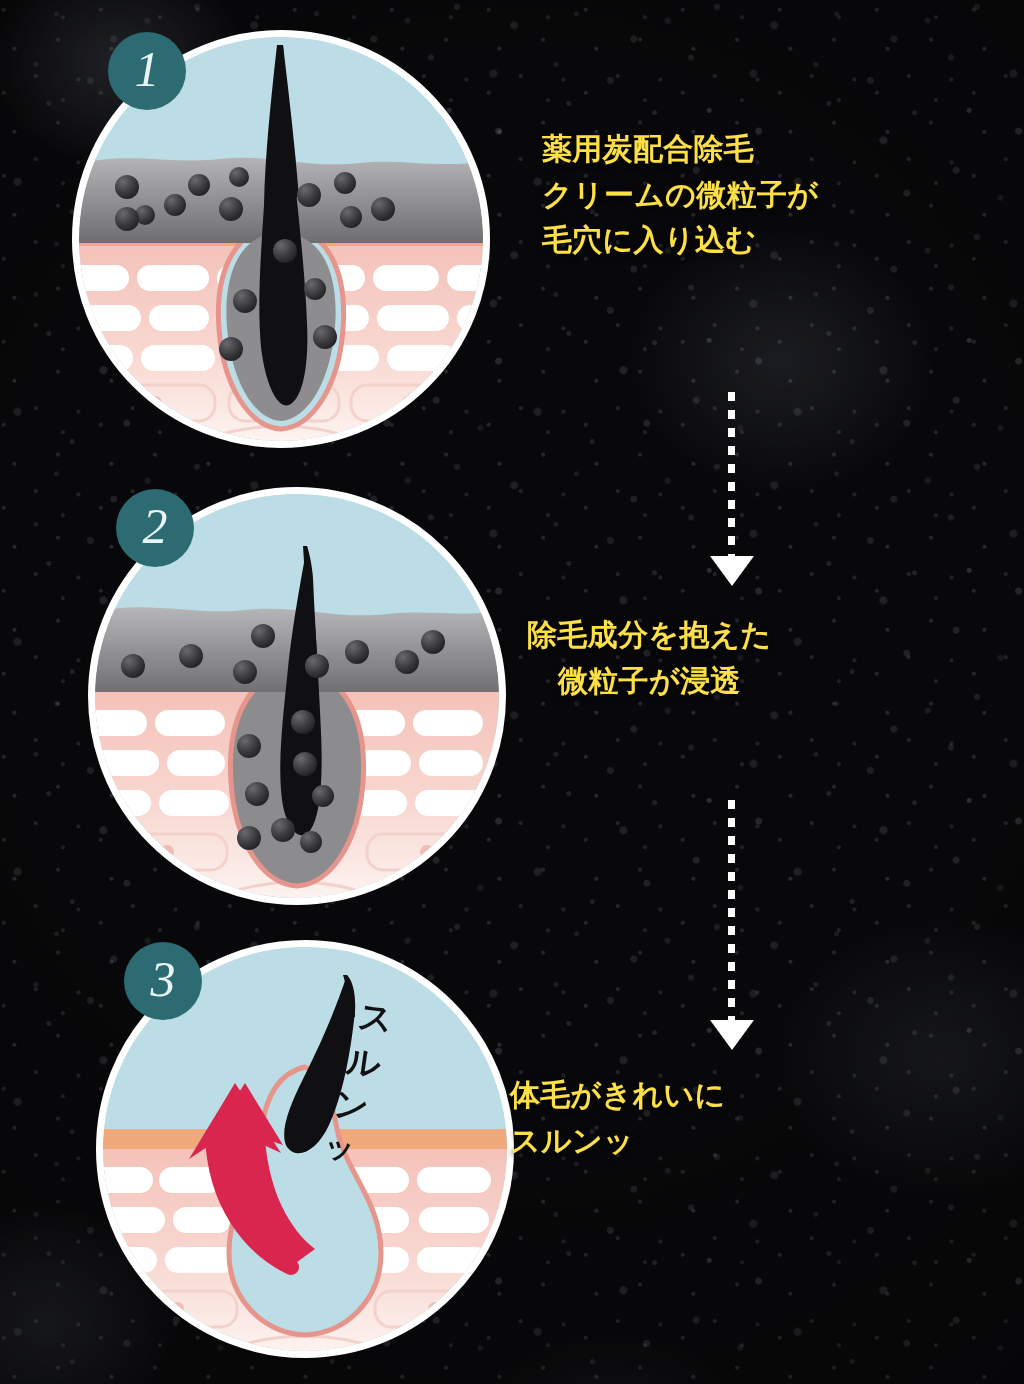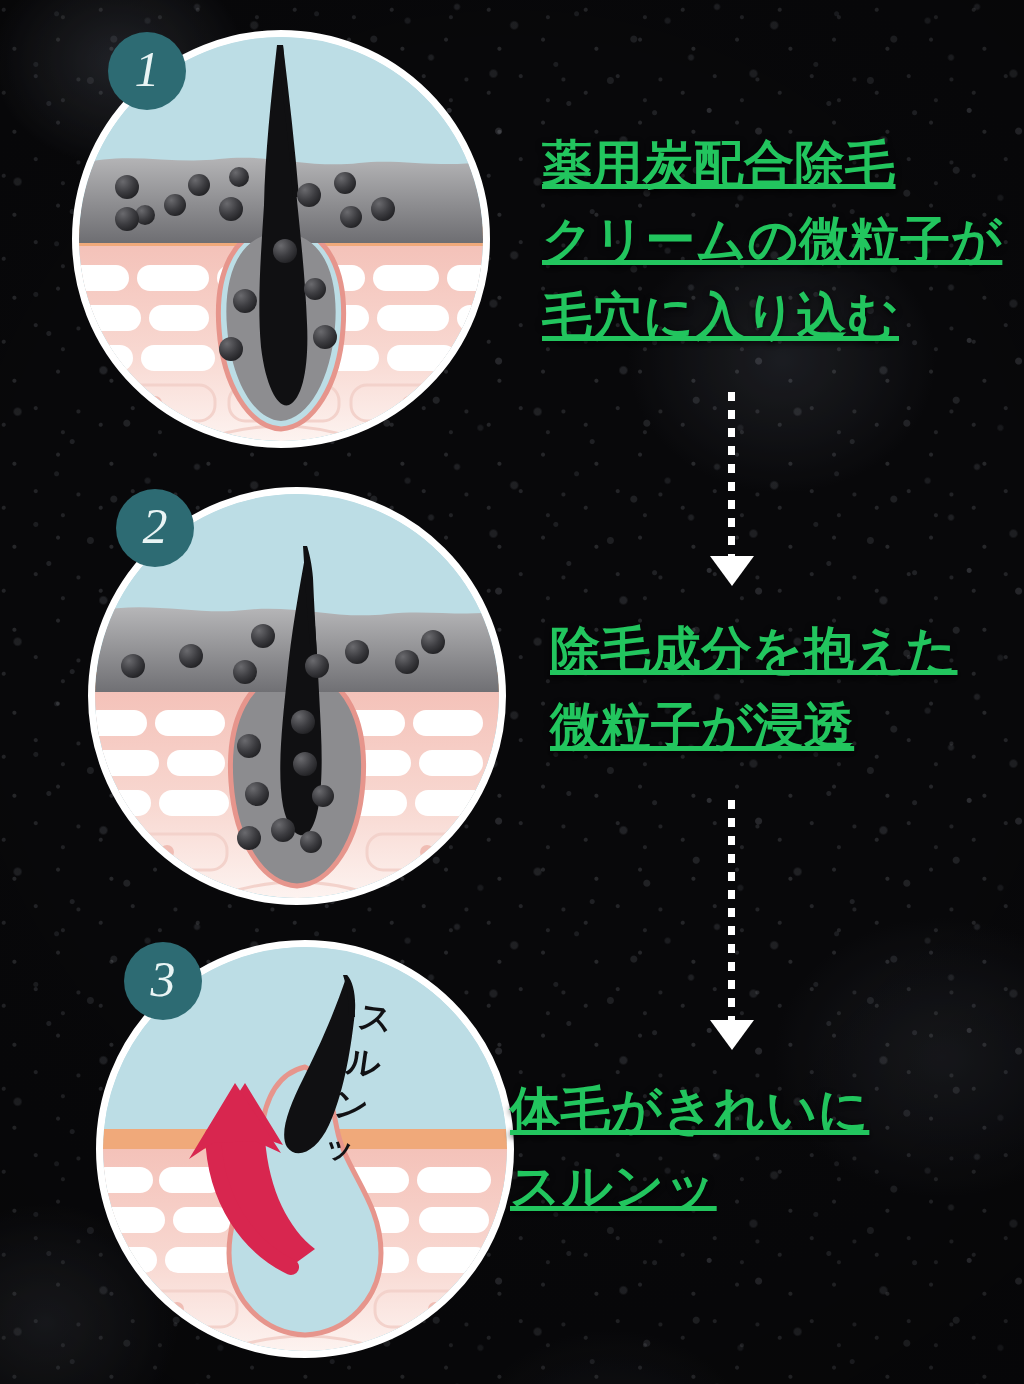--- a/index.html
+++ b/index.html
@@ -84,31 +84,30 @@
     font-size:50px;font-style:italic;line-height:1;z-index:6;
     padding-bottom:4px;box-sizing:border-box;
   }
   .b1{left:108px;top:32px;}
   .b2{left:116px;top:489px;}
   .b3{left:124px;top:942px;}
 
   
   .caption{
     position:absolute;
-    color:#22c55e;
-    font-size:50px;
+    color:#fde047;
+    font-size:30px;
     font-weight:bold;
     line-height:1.52;
     letter-spacing:.01em;
     white-space:pre-line;
     text-shadow:0 2px 6px rgba(0,0,0,.75);
-    text-decoration:underline;
   }
   .cap1{left:542px;top:126px;}
-  .cap2{left:550px;top:612px;}
+  .cap2{left:527px;top:612px;text-align:center;}
   .cap3{left:510px;top:1072px;}
 
   
   .connector{position:absolute;width:60px;}
   .connector .dash{
     position:absolute;left:28px;top:0;width:7px;
     background-image:linear-gradient(#ffffff 0 9px, transparent 9px 18px);
     background-size:7px 18px;
   }
   .connector .head{

